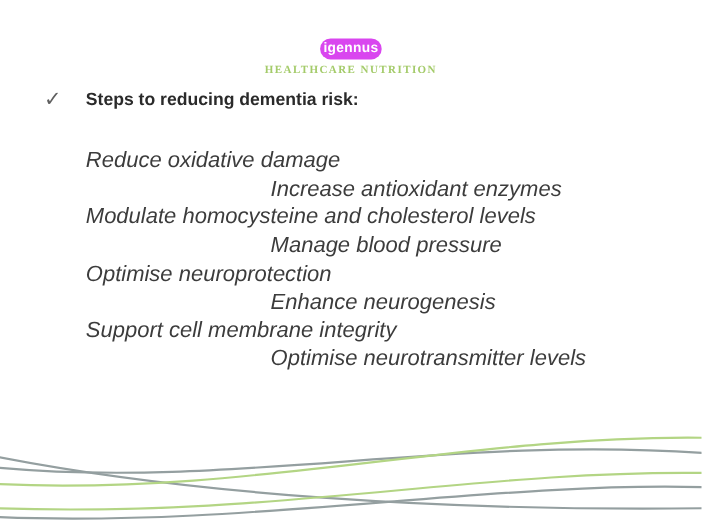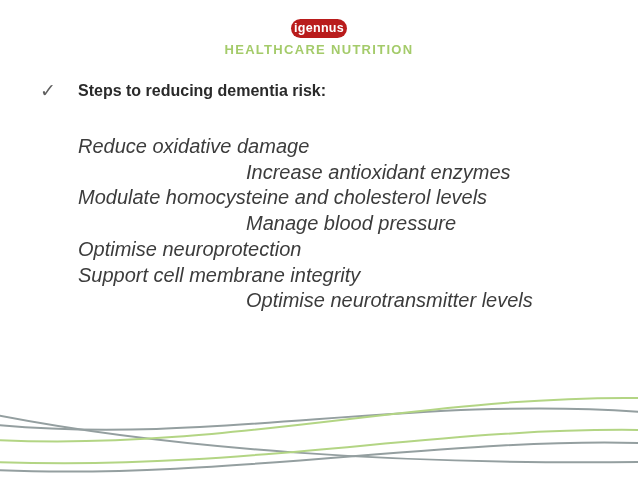--- a/index.html
+++ b/index.html
@@ -37,24 +37,25 @@
   .logo-brand {
     color: #ffffff;
     font-size: 12.5px;
     font-weight: bold;
     letter-spacing: 0.3px;
     line-height: 1;
     transform: translateY(-0.5px);
   }
   .logo-tagline {
     margin-top: 4px;
-    font-size: 13px;
+    font-size: 10px;
     letter-spacing: 1.3px;
     font-weight: bold;
     white-space: nowrap;
+    font-family: Liberation Serif, serif;
   }
 
   
   .heading {
     position: absolute;
     top: 79px;
     left: 40px;
     display: flex;
     align-items: flex-start;
   }
@@ -100,37 +101,38 @@
     stroke-width: 2;
     stroke-linecap: round;
   }
 </style>
 </head>
 <body>
 
 <div class="slide">
 
   <div class="logo">
-    <div class="logo-pill" style="background: #b91c1c;">
+    <div class="logo-pill" style="background: #d946ef; margin-top: 16px;">
       <span class="logo-brand">igennus</span>
     </div>
     <div class="logo-tagline" style="color: rgb(164, 203, 106);">HEALTHCARE NUTRITION</div>
   </div>
 
   <div class="heading">
     <span class="check-icon">✓</span>
     <span class="heading-text">Steps to reducing dementia risk:</span>
   </div>
 
   <div class="steps">
       <div class="line">Reduce oxidative damage</div>
       <div class="line indent">Increase antioxidant enzymes</div>
       <div class="line">Modulate homocysteine and cholesterol levels</div>
       <div class="line indent">Manage blood pressure</div>
       <div class="line">Optimise neuroprotection</div>
+      <div class="line indent">Enhance neurogenesis</div>
       <div class="line">Support cell membrane integrity</div>
       <div class="line indent">Optimise neurotransmitter levels</div>
     </div>
 
   <svg class="swoosh" viewBox="0 0 638 92" aria-hidden="true">
     <path class="sw-gray" d="M-4,28 C170,62 400,78 642,75" stroke="#949fa0"></path>
     <path class="sw-gray" d="M-4,38 C210,58 410,8 642,25" stroke="#949fa0"></path>
     <path class="sw-gray" d="M-4,83 C220,93 450,50 642,56" stroke="#949fa0"></path>
     <path class="sw-green" d="M-4,53 C230,64 420,8 642,11" stroke="#b3d584"></path>
     <path class="sw-green" d="M-4,75 C250,84 430,40 642,43" stroke="#b3d584"></path>

